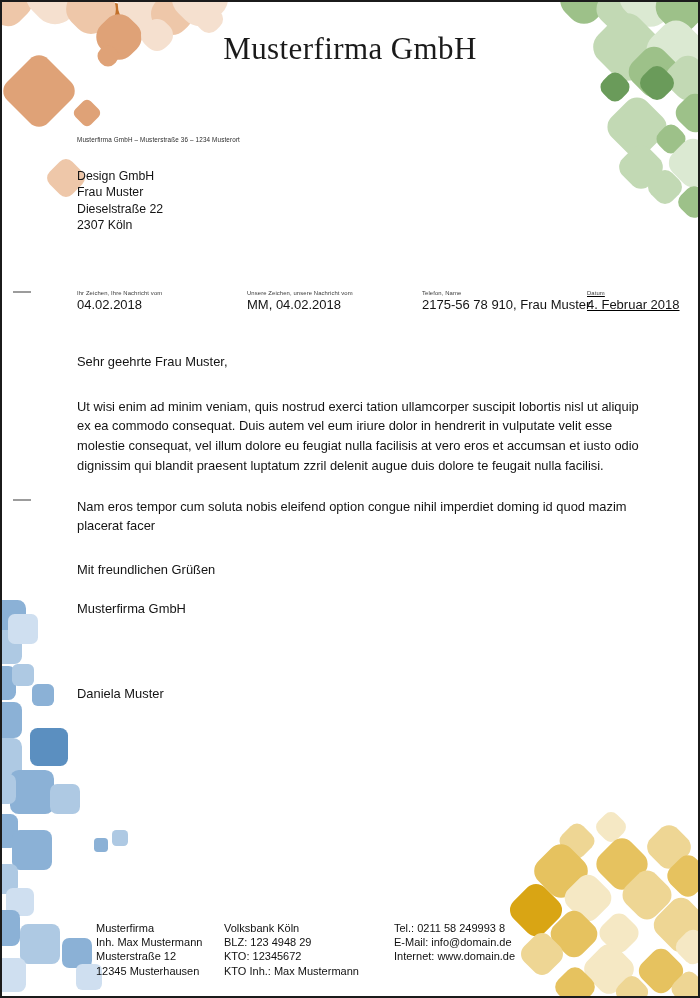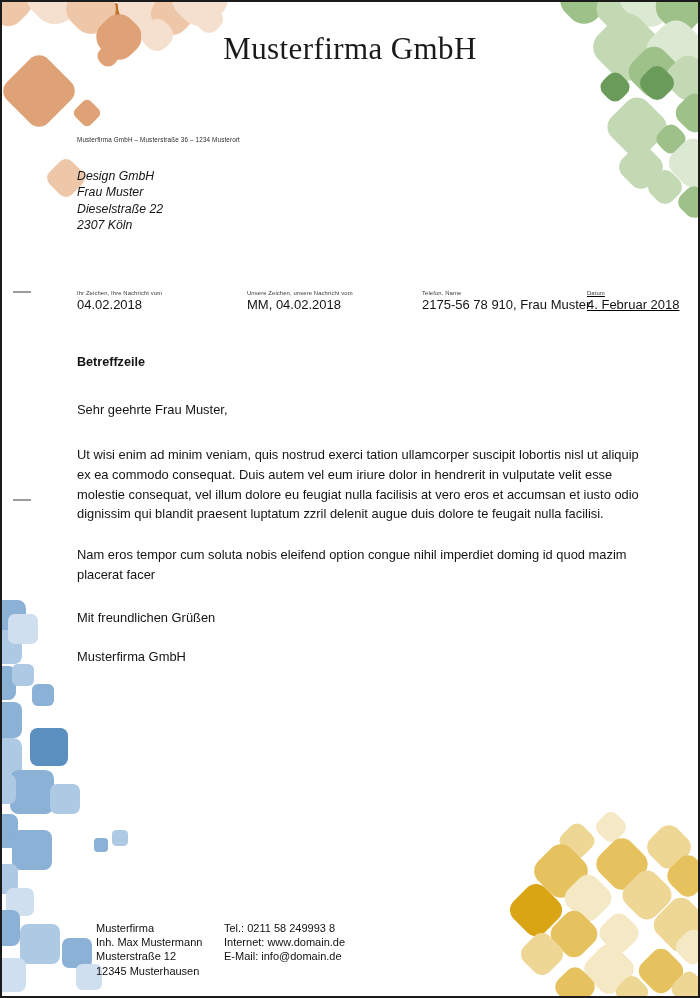--- a/index.html
+++ b/index.html
@@ -69,21 +69,21 @@
   }
 
   .recipient {
     position: absolute;
     left: 75px;
     top: 166px;
     font-size: 12.3px;
     line-height: 16.3px;
     color: #141414;
   }
-  .recipient div { white-space: nowrap; font-style: italic; }
+  .recipient div { white-space: nowrap; }
 
   
   .fold-mark {
     position: absolute;
     left: 11px;
     width: 18px;
     height: 1.6px;
     background: #9c9c9c;
     z-index: 3;
   }
@@ -291,36 +291,42 @@
         <div class="ref-label">Telefon, Name</div>
         <div class="ref-value">2175-56 78 910, Frau Muster</div>
       </div>
       <div class="ref-col c4">
         <div class="ref-label">Datum</div>
         <div class="ref-value">4. Februar 2018</div>
       </div>
     </div>
 
     <div class="body-block">
-      <p class="subject">Betreffzeile</p>
       <p class="salutation">Sehr geehrte Frau Muster,</p>
       <p class="para">Ut wisi enim ad minim veniam, quis nostrud exerci tation ullamcorper suscipit lobortis nisl ut aliquip ex ea commodo consequat. Duis autem vel eum iriure dolor in hendrerit in vulputate velit esse molestie consequat, vel illum dolore eu feugiat nulla facilisis at vero eros et accumsan et iusto odio dignissim qui blandit praesent luptatum zzril delenit augue duis dolore te feugait nulla facilisi.</p>
       <p class="para">Nam eros tempor cum soluta nobis eleifend option congue nihil imperdiet doming id quod mazim placerat facer</p>
       <p class="closing">Mit freundlichen Grüßen</p>
       <p class="company-sign">Musterfirma GmbH</p>
+      <p class="signer">Daniela Muster</p>
     </div>
 
     <div class="footer">
       <div class="footer-col f1">
         <div>Musterfirma</div>
         <div>Inh. Max Mustermann</div>
         <div>Musterstraße 12</div>
         <div>12345 Musterhausen</div>
       </div>
+      <div class="footer-col f2">
+        <div>Volksbank Köln</div>
+        <div>BLZ: 123 4948 29</div>
+        <div>KTO: 12345672</div>
+        <div>KTO Inh.: Max Mustermann</div>
+      </div>
       <div class="footer-col f3">
         <div>Tel.: 0211 58 249993 8</div>
+        <div>E-Mail: info@domain.de</div>
         <div>Internet: www.domain.de</div>
-        <div>E-Mail: info@domain.de</div>
       </div>
     </div>
 
   </div>
 </div>
 
 </body></html>

